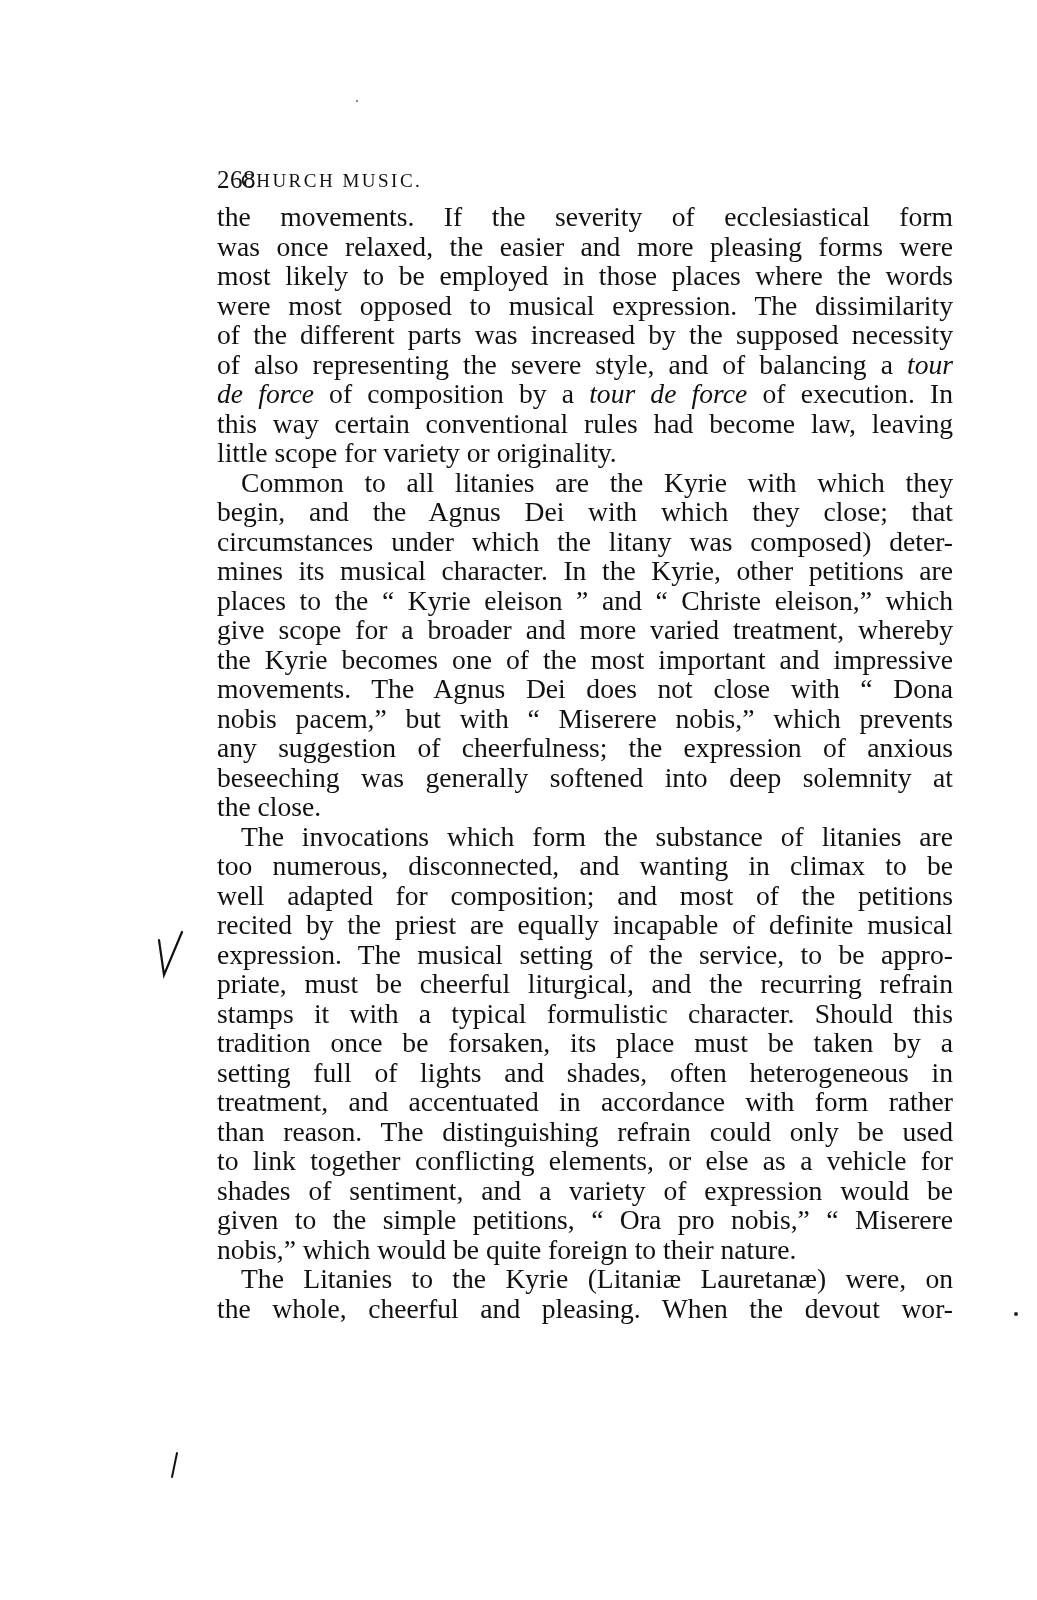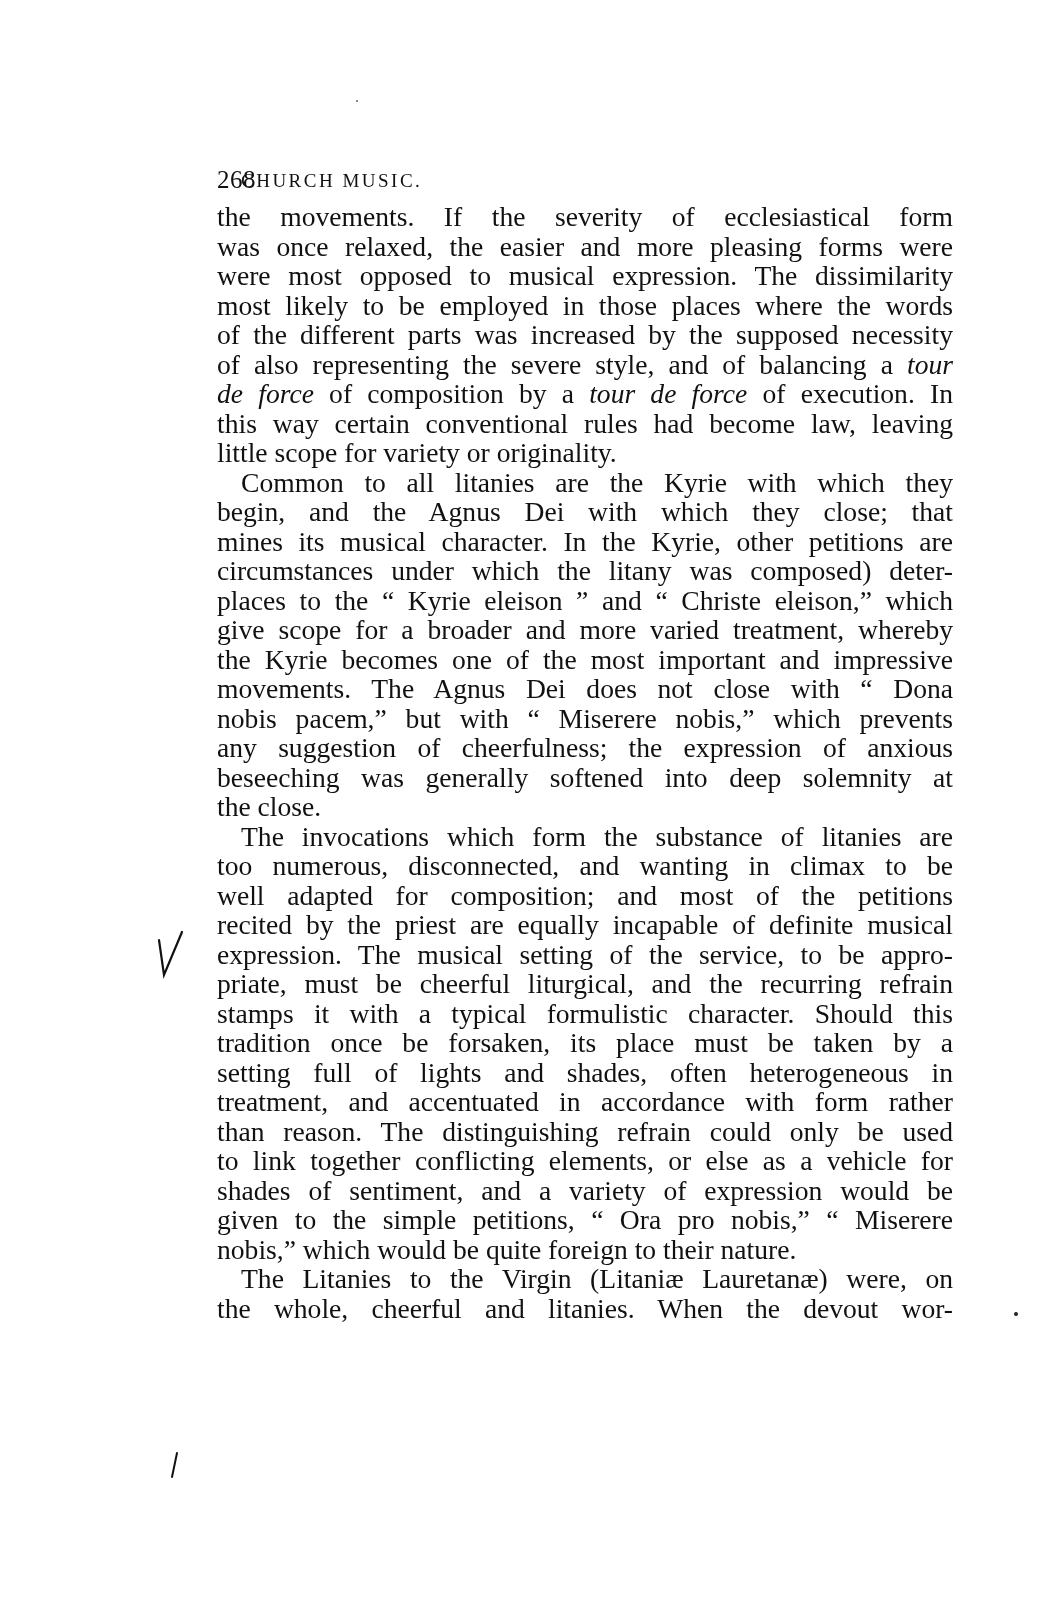--- a/index.html
+++ b/index.html
@@ -48,33 +48,33 @@
 
   <div class="header">
     <span class="page-number">268</span>
     <span class="running-head">CHURCH MUSIC.</span>
   </div>
 
   <div class="body" id="body-text">
       <div>
         <span class="line"><span>the movements.  If the severity of ecclesiastical form</span></span>
         <span class="line"><span>was once relaxed, the easier and more pleasing forms were</span></span>
+        <span class="line"><span>most likely to be employed in those places where the words</span></span>
         <span class="line"><span>were most opposed to musical expression.  The dissimilarity</span></span>
-        <span class="line"><span>most likely to be employed in those places where the words</span></span>
         <span class="line"><span>of the different parts was increased by the supposed necessity</span></span>
         <span class="line"><span>of also representing the severe style, and of balancing a </span><span class="italic">tour</span></span>
         <span class="line"><span class="italic">de force</span><span> of composition by a </span><span class="italic">tour de force</span><span> of execution.  In</span></span>
         <span class="line"><span>this way certain conventional rules had become law, leaving</span></span>
         <span class="line last"><span>little scope for variety or originality.</span></span>
       </div>
       <div>
         <span class="line indent"><span>Common to all litanies are the Kyrie with which they</span></span>
         <span class="line"><span>begin, and the Agnus Dei with which they close; that</span></span>
+        <span class="line"><span>circumstances under which the litany was composed) deter-</span></span>
         <span class="line"><span>mines its musical character.  In the Kyrie, other petitions are</span></span>
-        <span class="line"><span>circumstances under which the litany was composed) deter-</span></span>
         <span class="line"><span>places to the “ Kyrie eleison ” and “ Christe eleison,” which</span></span>
         <span class="line"><span>give scope for a broader and more varied treatment, whereby</span></span>
         <span class="line"><span>the Kyrie becomes one of the most important and impressive</span></span>
         <span class="line"><span>movements.  The Agnus Dei does not close with “ Dona</span></span>
         <span class="line"><span>nobis pacem,” but with “ Miserere nobis,” which prevents</span></span>
         <span class="line"><span>any suggestion of cheerfulness; the expression of anxious</span></span>
         <span class="line"><span>beseeching was generally softened into deep solemnity at</span></span>
         <span class="line last"><span>the close.</span></span>
       </div>
       <div>
@@ -88,22 +88,22 @@
         <span class="line"><span>tradition once be forsaken, its place must be taken by a</span></span>
         <span class="line"><span>setting full of lights and shades, often heterogeneous in</span></span>
         <span class="line"><span>treatment, and accentuated in accordance with form rather</span></span>
         <span class="line"><span>than reason.  The distinguishing refrain could only be used</span></span>
         <span class="line"><span>to link together conflicting elements, or else as a vehicle for</span></span>
         <span class="line"><span>shades of sentiment, and a variety of expression would be</span></span>
         <span class="line"><span>given to the simple petitions, “ Ora pro nobis,” “ Miserere</span></span>
         <span class="line last"><span>nobis,” which would be quite foreign to their nature.</span></span>
       </div>
       <div>
-        <span class="line indent"><span>The Litanies to the Virgin (Litaniæ Lauretanæ) were, on</span></span>
-        <span class="line"><span>the whole, cheerful and litanies.  When the devout wor-</span></span>
+        <span class="line indent"><span>The Litanies to the Kyrie (Litaniæ Lauretanæ) were, on</span></span>
+        <span class="line"><span>the whole, cheerful and pleasing.  When the devout wor-</span></span>
       </div>
     </div>
 
   <svg class="margin-mark mark-check" viewBox="0 0 30 50">
     <path d="M4 10 L9 45 L27 2" fill="none" stroke="#111" stroke-width="2.2" stroke-linecap="round"></path>
   </svg>
   <svg class="margin-mark mark-slash" viewBox="0 0 14 30">
     <path d="M9 3 L4 27" fill="none" stroke="#111" stroke-width="2" stroke-linecap="round"></path>
   </svg>
   <div class="dot-right"></div>

